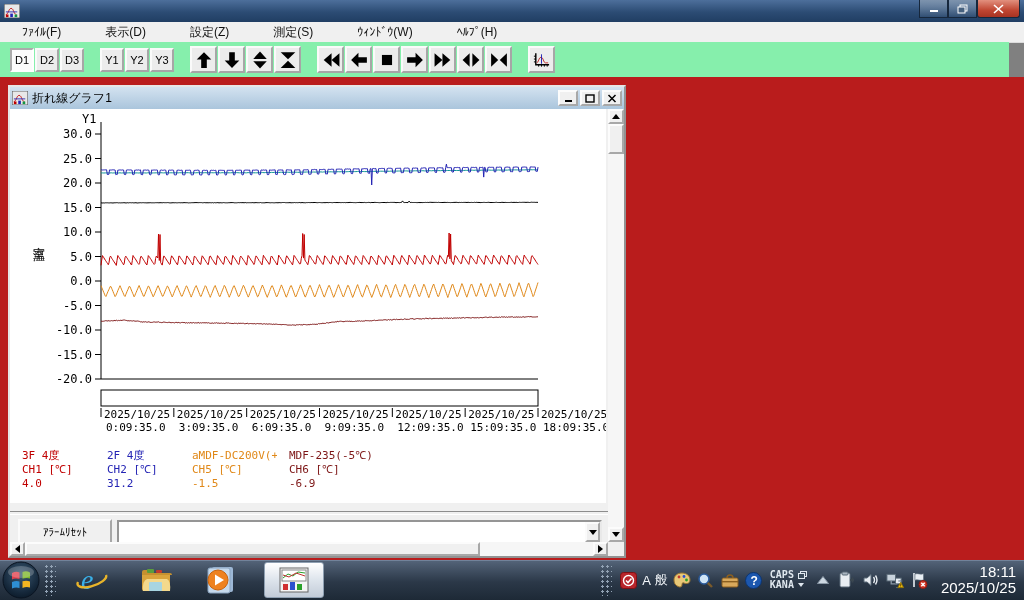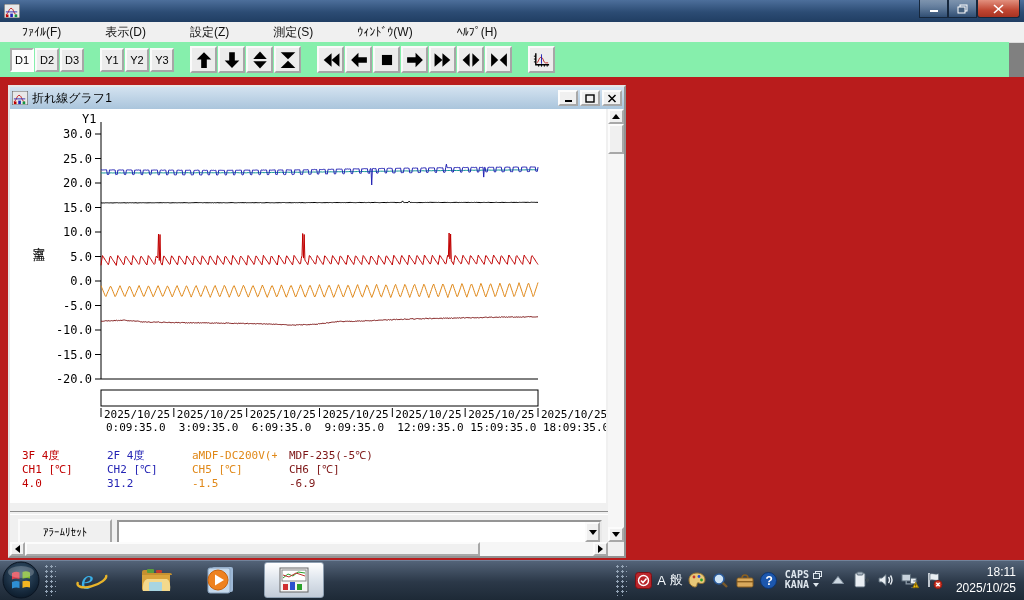--- a/index.html
+++ b/index.html
@@ -88,21 +88,21 @@
   .ql{width:36px;height:36px;margin:0 14px;display:flex;align-items:center;justify-content:center;}
   .taskbtn{width:58px;height:34px;margin-left:12px;border:1px solid #8fa0b2;border-radius:3px;
     background:linear-gradient(#ffffff,#dde4ec 50%,#c3ccd8);display:flex;align-items:center;justify-content:center;}
   .tb-spacer{flex:1;}
   .tray{display:flex;align-items:center;color:#e9eff5;}
   .tray .ticon{margin:0 3px;display:flex;align-items:center;justify-content:center;width:18px;height:18px;}
   .ime{font-size:13px;margin:0 2px;color:#f2f6fa;}
   .capskana{font-size:10px;font-weight:bold;line-height:10px;color:#dfe7ee;margin:0 4px;
     font-family:"DejaVu Sans Mono",monospace;}
   .capskana .row{display:flex;align-items:center;gap:4px;}
-  .clock{font-size:12px;color:#fff;text-align:right;line-height:16px;margin:0 8px 0 10px;}
+  .clock{font-size:15px;color:#fff;text-align:right;line-height:16px;margin:0 8px 0 10px;}
 </style>
 </head>
 <body>
 
 <div class="screen">
 
   <div class="titlebar">
     <svg class="appicon" width="16" height="14" viewBox="0 0 18 16">
       <rect x="0" y="0" width="18" height="16" fill="#e8e8e8" stroke="#555"></rect>
       <path d="M2 12 C5 12 5 5 8 5 S11 12 14 12" stroke="#c00000" fill="none"></path>

